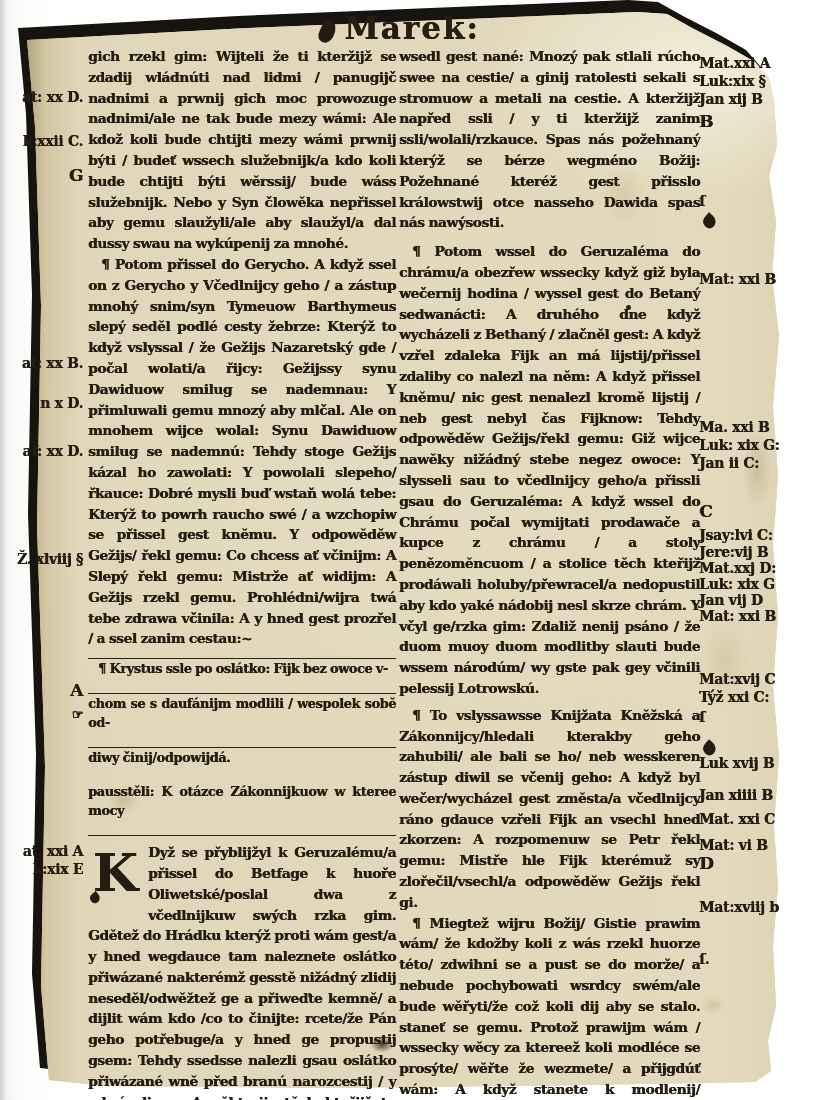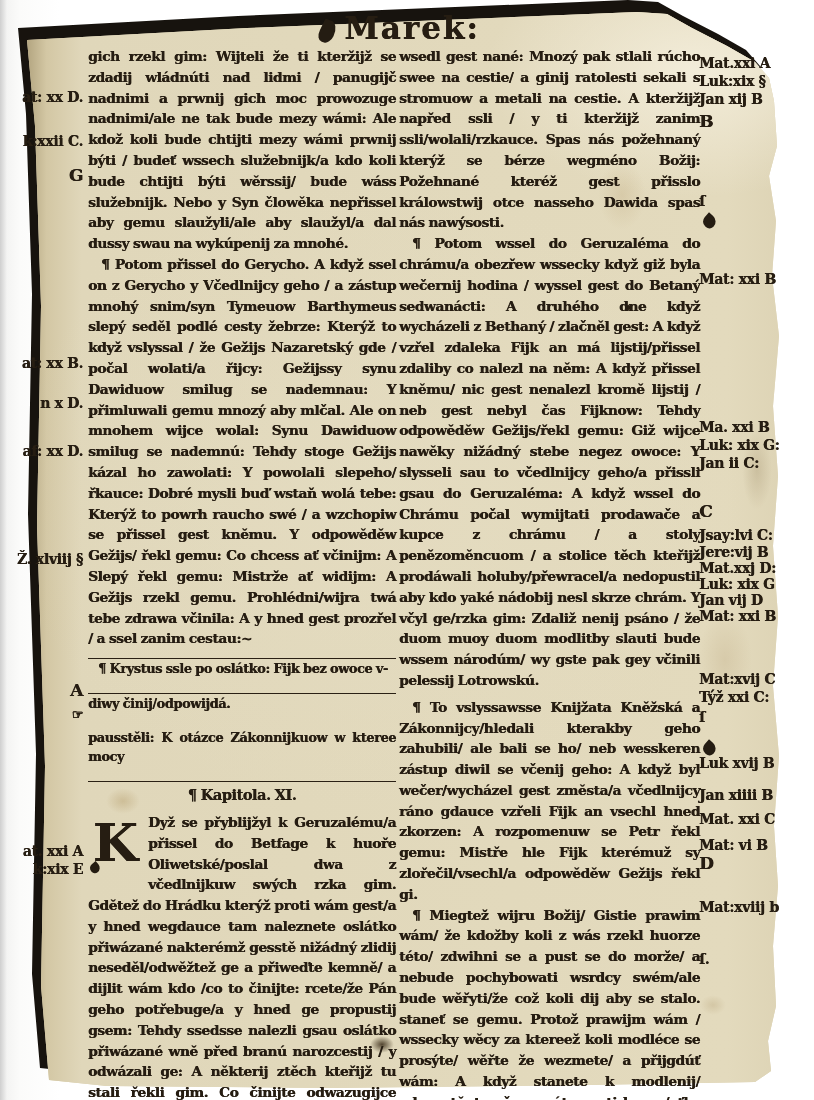--- a/index.html
+++ b/index.html
@@ -35,21 +35,21 @@
   .ink{text-shadow:.4px 0 0 currentColor;}
 
   .page-header{position:absolute;left:285px;top:10px;width:230px;text-align:center;font-size:31px;font-weight:700;letter-spacing:2px;white-space:nowrap;}
   .hdr-leaf{display:inline-block;width:15px;height:23px;background:#241c12;border-radius:10% 95% 60% 70%;transform:rotate(18deg) skewX(-8deg);vertical-align:-4px;margin-right:9px;}
 
   .col{position:absolute;top:46px;text-align:justify;font-size:13.8px;line-height:20.8px;font-weight:700;letter-spacing:-.45px;word-spacing:-.5px;}
   .col-left{left:88px;width:308px;}
   .col-right{left:399px;width:301px;}
   .para{margin:0;}
   .para.ind{text-indent:13px;}
-  .gap8{}
+  .gap8{margin-top:8px;}
   .gap6{margin-top:6px;}
 
   .summary-box{margin-top:9px;font-size:12.9px;line-height:19px;letter-spacing:-.4px;}
   .summary-line{display:block;border-bottom:1.5px solid #2a2014;padding-bottom:15px;}
   .summary-line.first{border-top:1.5px solid #2a2014;text-indent:10px;}
   .summary-line.last{border-bottom:none;width:auto;}
   .chapter-heading{text-align:center;font-size:14.5px;margin-top:3px;font-weight:700;}
 
   .dropcap{float:left;width:54px;height:60px;margin:3px 6px 0 0;font-size:52px;line-height:56px;text-align:center;font-weight:700;position:relative;}
   .dropcap::after{content:"";position:absolute;left:2px;bottom:2px;width:10px;height:10px;background:#241c12;border-radius:0 80% 60% 70%;transform:rotate(50deg);}
@@ -85,25 +85,25 @@
     <div class="page-header">
       <span class="hdr-leaf"></span><span>Marek:</span>
     </div>
 
     <div class="col col-left">
       <p class="para">gich rzekl gim: Wijteli že ti kteržijž se zdadij wládnúti nad lidmi / panugijč nadnimi a prwnij gich moc prowozuge nadnimi/ale ne tak bude mezy wámi: Ale kdož koli bude chtijti mezy wámi prwnij býti / budeť wssech služebnijk/a kdo koli bude chtijti býti wěrssij/ bude wáss služebnijk. Nebo y Syn člowěka nepřissel aby gemu slaužyli/ale aby slaužyl/a dal dussy swau na wykúpenij za mnohé.</p>
       <p class="para ind">¶ Potom přissel do Gerycho. A když ssel on z Gerycho y Včedlnijcy geho / a zástup mnohý snim/syn Tymeuow Barthymeus slepý seděl podlé cesty žebrze: Kterýž to když vslyssal / že Gežijs Nazaretský gde / počal wolati/a řijcy: Gežijssy synu Dawiduow smilug se nademnau: Y přimluwali gemu mnozý aby mlčal. Ale on mnohem wijce wolal: Synu Dawiduow smilug se nademnú: Tehdy stoge Gežijs kázal ho zawolati: Y powolali slepeho/ řkauce: Dobré mysli buď wstaň wolá tebe: Kterýž to powrh raucho swé / a wzchopiw se přissel gest kněmu. Y odpowěděw Gežijs/ řekl gemu: Co chcess ať včinijm: A Slepý řekl gemu: Mistrže ať widijm: A Gežijs rzekl gemu. Prohlédni/wijra twá tebe zdrawa včinila: A y hned gest prozřel / a ssel zanim cestau:~</p>
 
       <div class="summary-box">
         <span class="summary-line first">¶ Krystus ssle po oslátko: Fijk bez owoce v-</span>
+        <span class="summary-line">chom se s daufánijm modlili / wespolek sobě od-</span>
         <span class="summary-line last">diwy činij/odpowijdá.</span>
         <span class="summary-line">pausstěli: K otázce Zákonnijkuow w kteree mocy</span>
       </div>
 
-      <div class="chapter-heading">¶ Kapitola. XI.</div>
 
       <p class="para gap6">
         <span class="dropcap">K</span><span>Dyž se přyblijžyl k Geruzalému/a přissel do Betfage k huoře Oliwetské/poslal dwa z včedlnijkuw swých rzka gim. Gdětež do Hrádku kterýž proti wám gest/a y hned wegdauce tam naleznete oslátko přiwázané nakterémž gesstě nižádný zlidij neseděl/odwěžtež ge a přiweďte kemně/ a dijlit wám kdo /co to činijte: rcete/že Pán geho potřebuge/a y hned ge propustij gsem: Tehdy ssedsse nalezli gsau oslátko přiwázané wně před branú narozcestij / y odwázali ge: A některij ztěch kteřijž tu stali řekli gim. Co činijte odwazugijce oslátko: Kteřijž řekli gim/yakož gim byl prykázal Gežijs: Y nechali gich: Y přiwedli gsau Oslátko k Gežijssowi/ a wložyli nané raucho swee/ y</span>
       </p>
     </div>
 
     <div class="col col-right">
       <p class="para">wsedl gest nané: Mnozý pak stlali rúcho swee na cestie/ a ginij ratolesti sekali s stromuow a metali na cestie. A kteržijž napřed ssli / y ti kteržijž zanim ssli/wolali/rzkauce. Spas nás požehnaný kterýž se bérze wegméno Božij: Požehnané kteréž gest přisslo králowstwij otce nasseho Dawida spas nás nawýsosti.</p>
       <p class="para ind gap8">¶ Potom wssel do Geruzaléma do chrámu/a obezřew wssecky když giž byla wečernij hodina / wyssel gest do Betaný sedwanácti: A druhého dne když wycházeli z Bethaný / zlačněl gest: A když vzřel zdaleka Fijk an má lijstij/přissel zdaliby co nalezl na něm: A když přissel kněmu/ nic gest nenalezl kromě lijstij / neb gest nebyl čas Fijknow: Tehdy odpowěděw Gežijs/řekl gemu: Giž wijce nawěky nižádný stebe negez owoce: Y slysseli sau to včedlnijcy geho/a přissli gsau do Geruzaléma: A když wssel do Chrámu počal wymijtati prodawače a kupce z chrámu / a stoly penězoměncuom / a stolice těch kteřijž prodáwali holuby/přewracel/a nedopustil aby kdo yaké nádobij nesl skrze chrám. Y včyl ge/rzka gim: Zdaliž nenij psáno / že duom muoy duom modlitby slauti bude wssem národúm/ wy gste pak gey včinili pelessij Lotrowskú.</p>
       <p class="para ind gap6">¶ To vslyssawsse Knijžata Kněžská a Zákonnijcy/hledali kterakby geho zahubili/ ale bali se ho/ neb wesskeren zástup diwil se včenij geho: A když byl wečer/wycházel gest změsta/a včedlnijcy ráno gdauce vzřeli Fijk an vsechl hned zkorzen: A rozpomenuw se Petr řekl gemu: Mistře hle Fijk kterémuž sy zlořečil/vsechl/a odpowěděw Gežijs řekl gi.</p>

